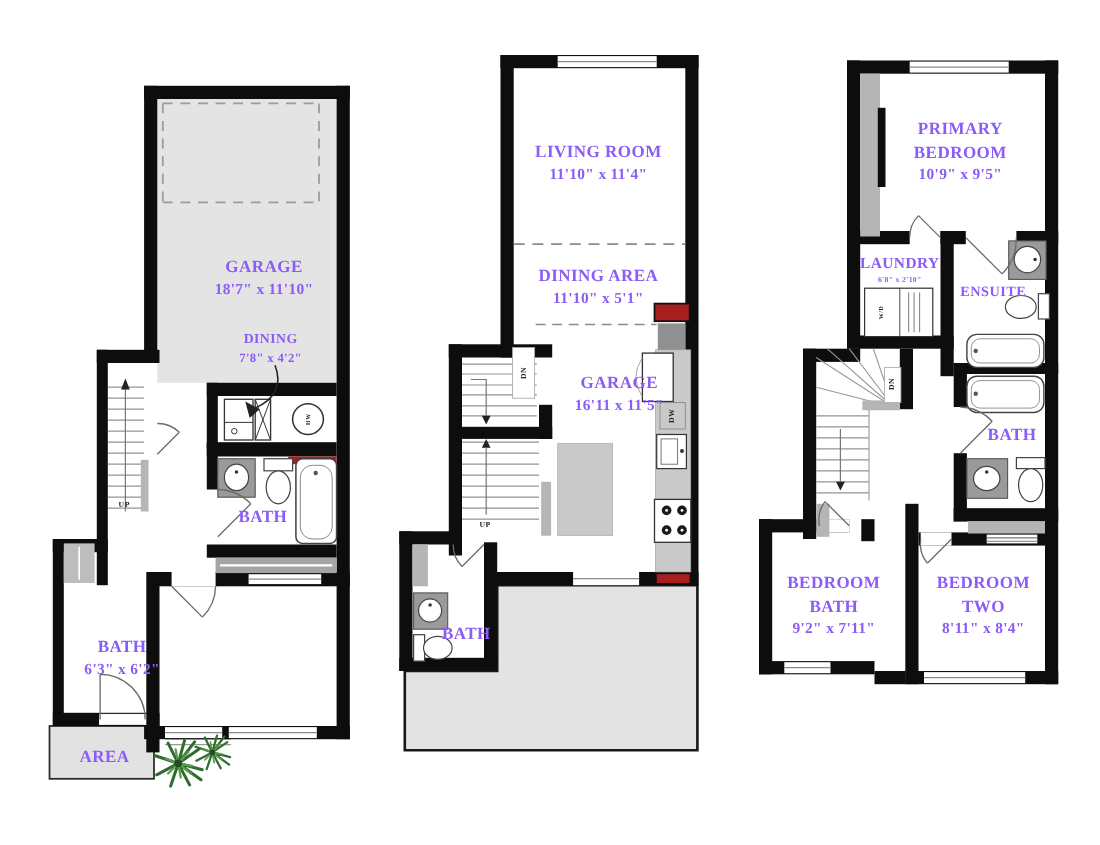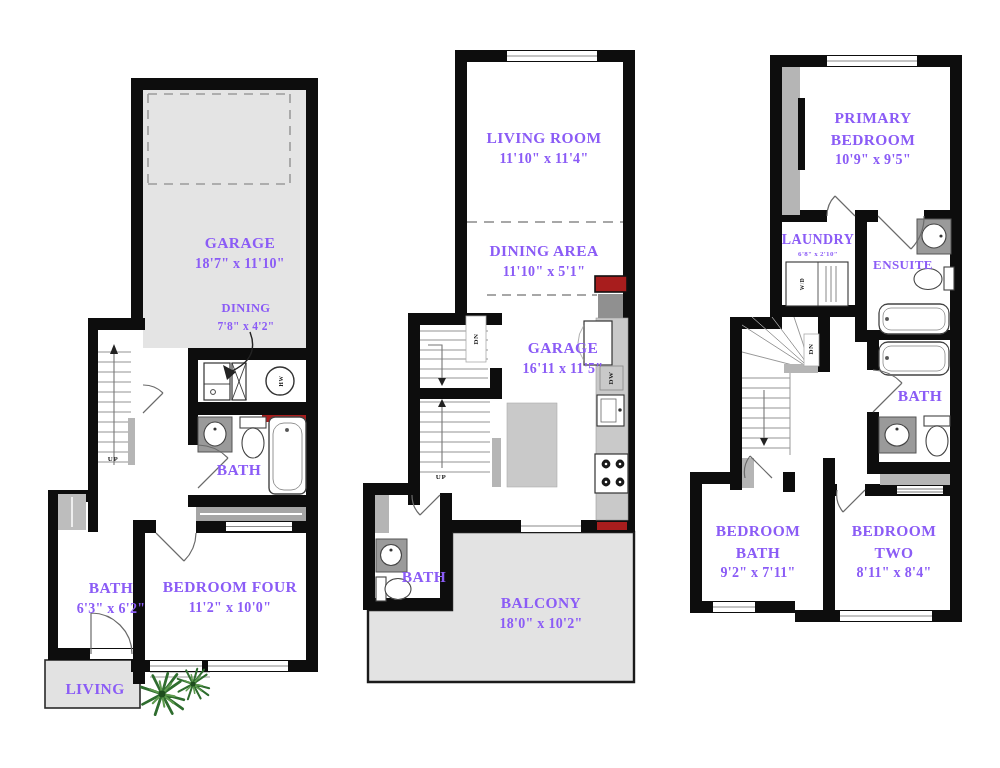--- a/index.html
+++ b/index.html
@@ -339,48 +339,40 @@
   <div class="rm">DINING</div>
   <div class="dm">7'8" x 4'2"</div>
 </div>
 <div class="lbl" style="left:239px;top:470px">
   <div class="rm">BATH</div>
 </div>
 <div class="lbl" style="left:111px;top:598px">
   <div class="rm">BATH</div>
   <div class="dm">6'3" x 6'2"</div>
 </div>
-<div class="lbl" style="left:230px;top:597px">
-  <div class="rm">BEDROOM FOUR</div>
-  <div class="dm">11'2" x 10'0"</div>
-</div>
 <div class="lbl" style="left:95px;top:689px">
-  <div class="rm">LIVING</div>
+  <div class="rm">AREA</div>
 </div>
 <div class="tag" style="left:113px;top:459px">UP</div>
 <div class="tag vert tiny" style="left:281px;top:381px">HW</div>
 
 <div class="lbl" style="left:544px;top:148px">
   <div class="rm">LIVING ROOM</div>
   <div class="dm">11'10" x 11'4"</div>
 </div>
 <div class="lbl" style="left:544px;top:261px">
   <div class="rm">DINING AREA</div>
   <div class="dm">11'10" x 5'1"</div>
 </div>
 <div class="lbl" style="left:563px;top:358px">
   <div class="rm">GARAGE</div>
   <div class="dm">16'11 x 11'5"</div>
 </div>
 <div class="lbl" style="left:424px;top:577px">
   <div class="rm">BATH</div>
-</div>
-<div class="lbl" style="left:541px;top:613px">
-  <div class="rm">BALCONY</div>
-  <div class="dm">18'0" x 10'2"</div>
 </div>
 <div class="tag" style="left:441px;top:477px">UP</div>
 <div class="tag vert" style="left:476px;top:339px">DN</div>
 <div class="tag vert" style="left:611px;top:378px">DW</div>
 
 <div class="lbl" style="left:873px;top:138px">
   <div class="rm">PRIMARY</div>
   <div class="rm">BEDROOM</div>
   <div class="dm">10'9" x 9'5"</div>
 </div>

